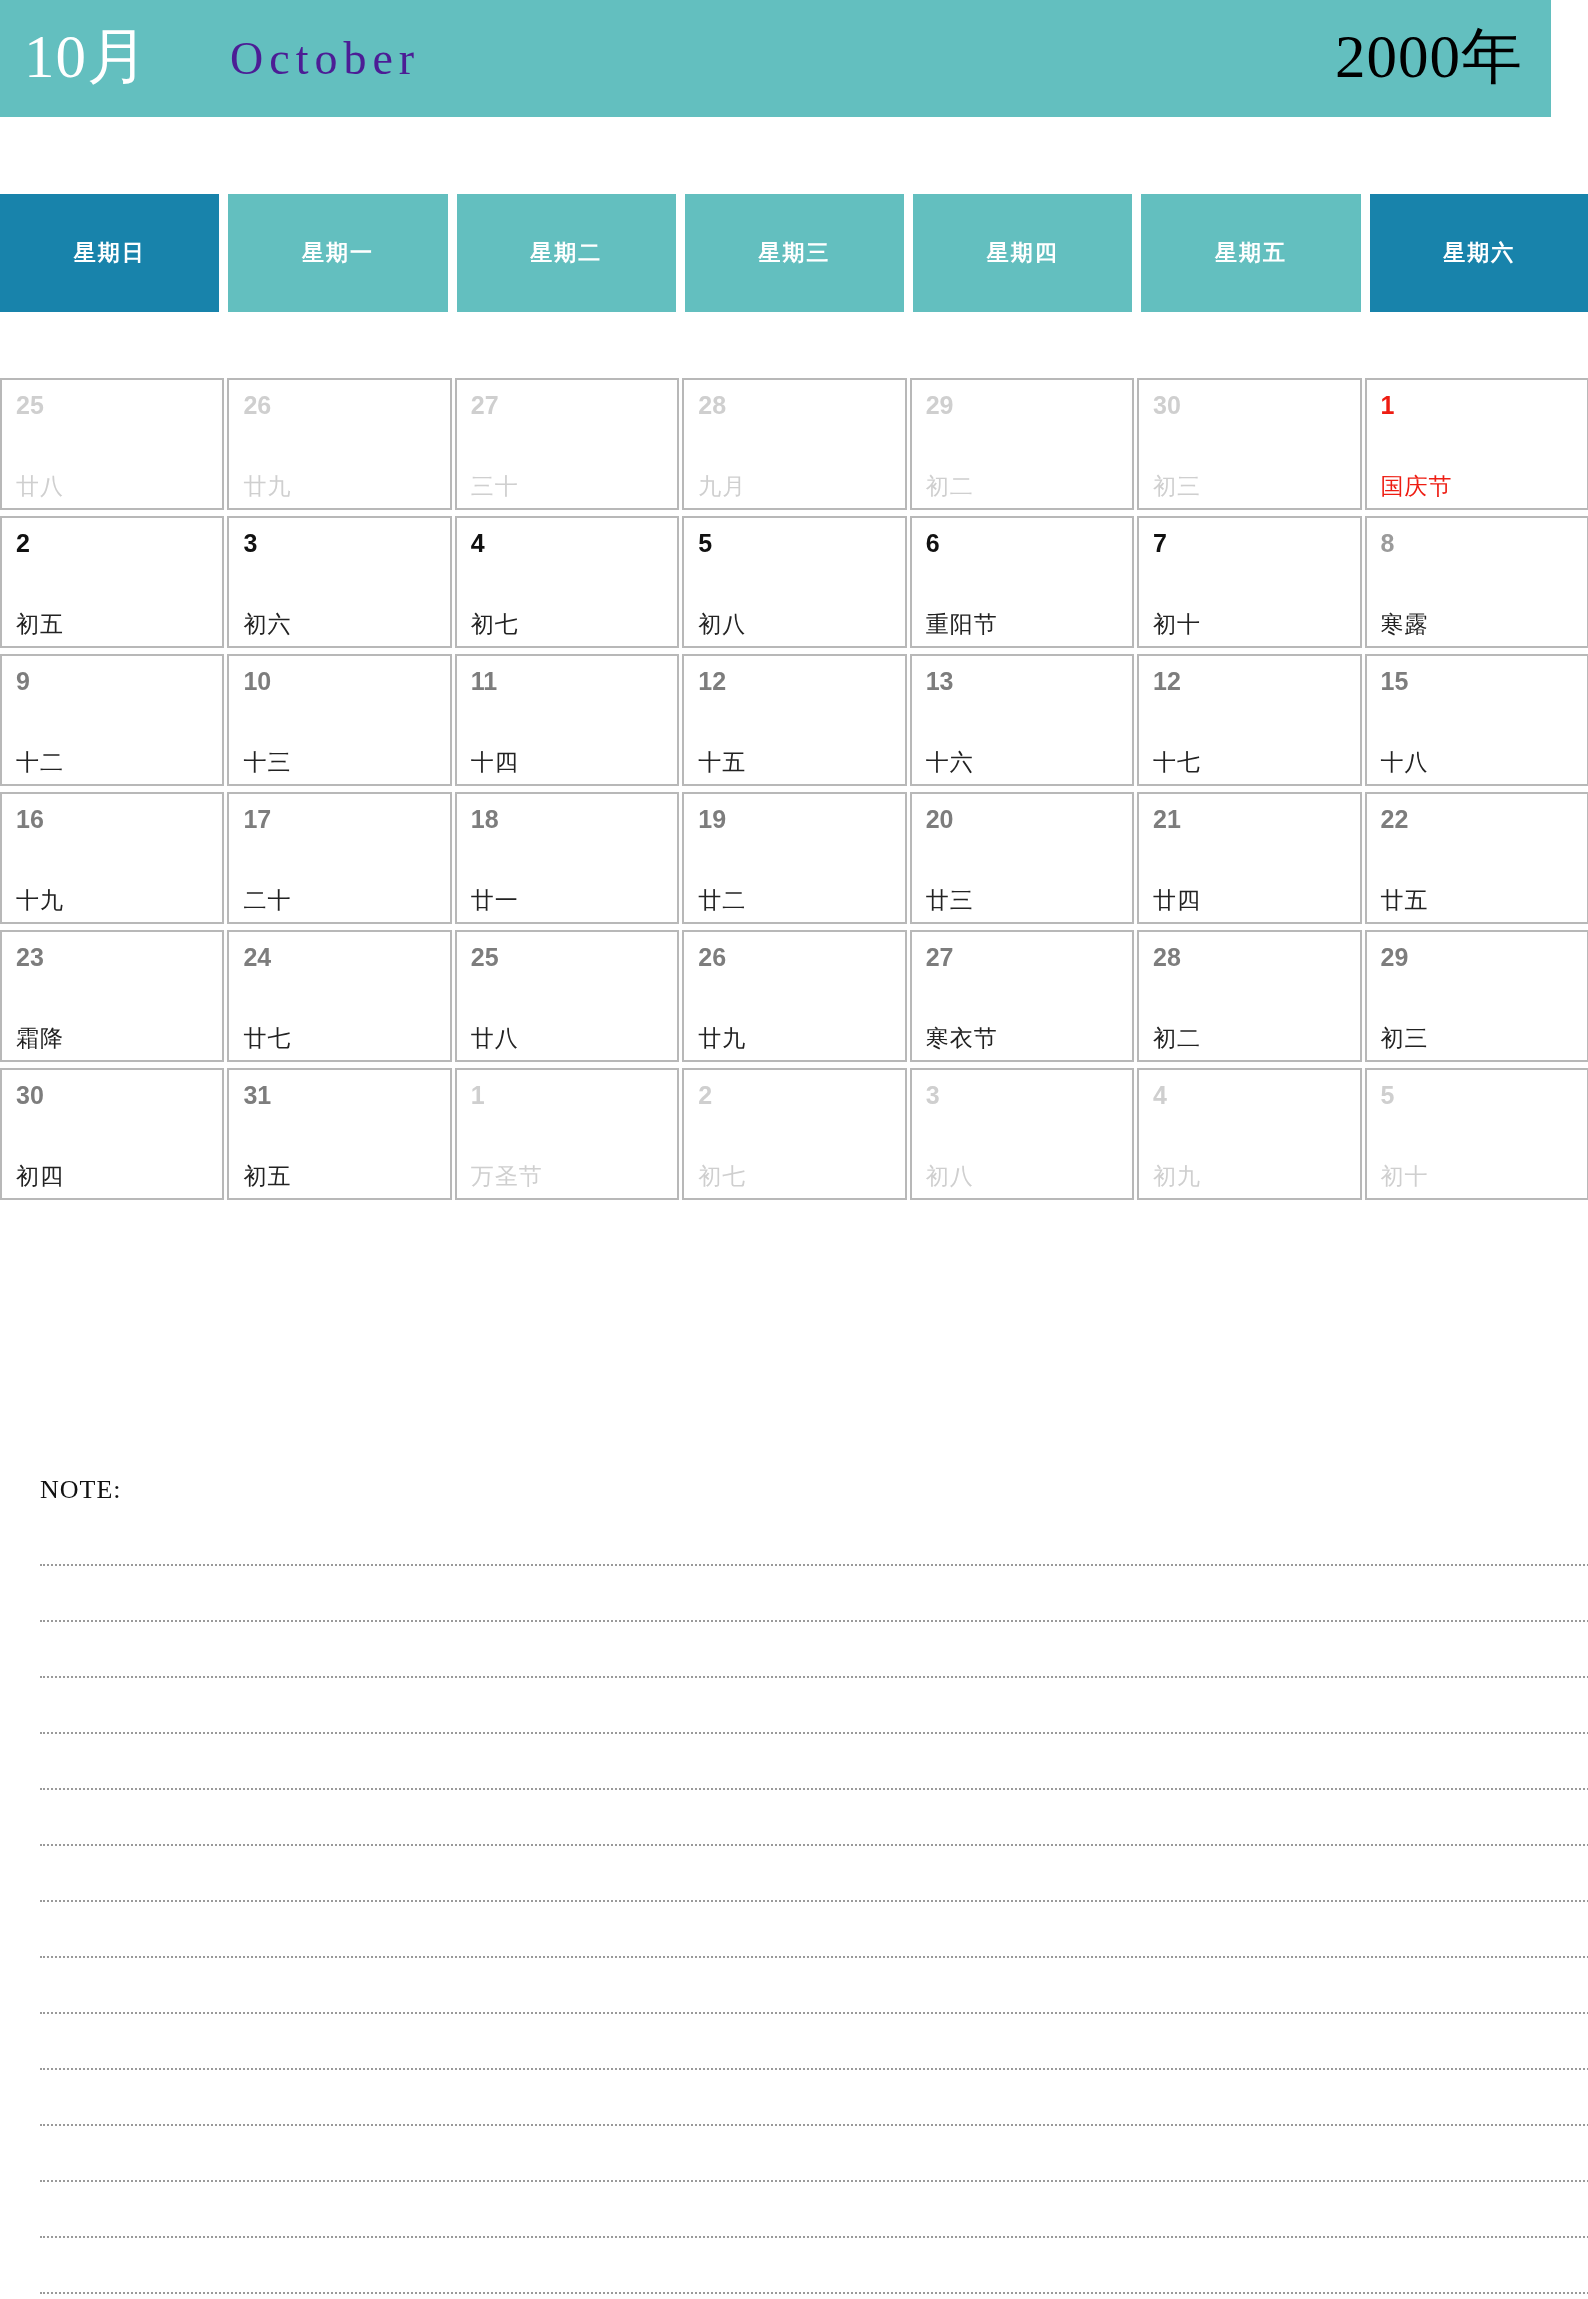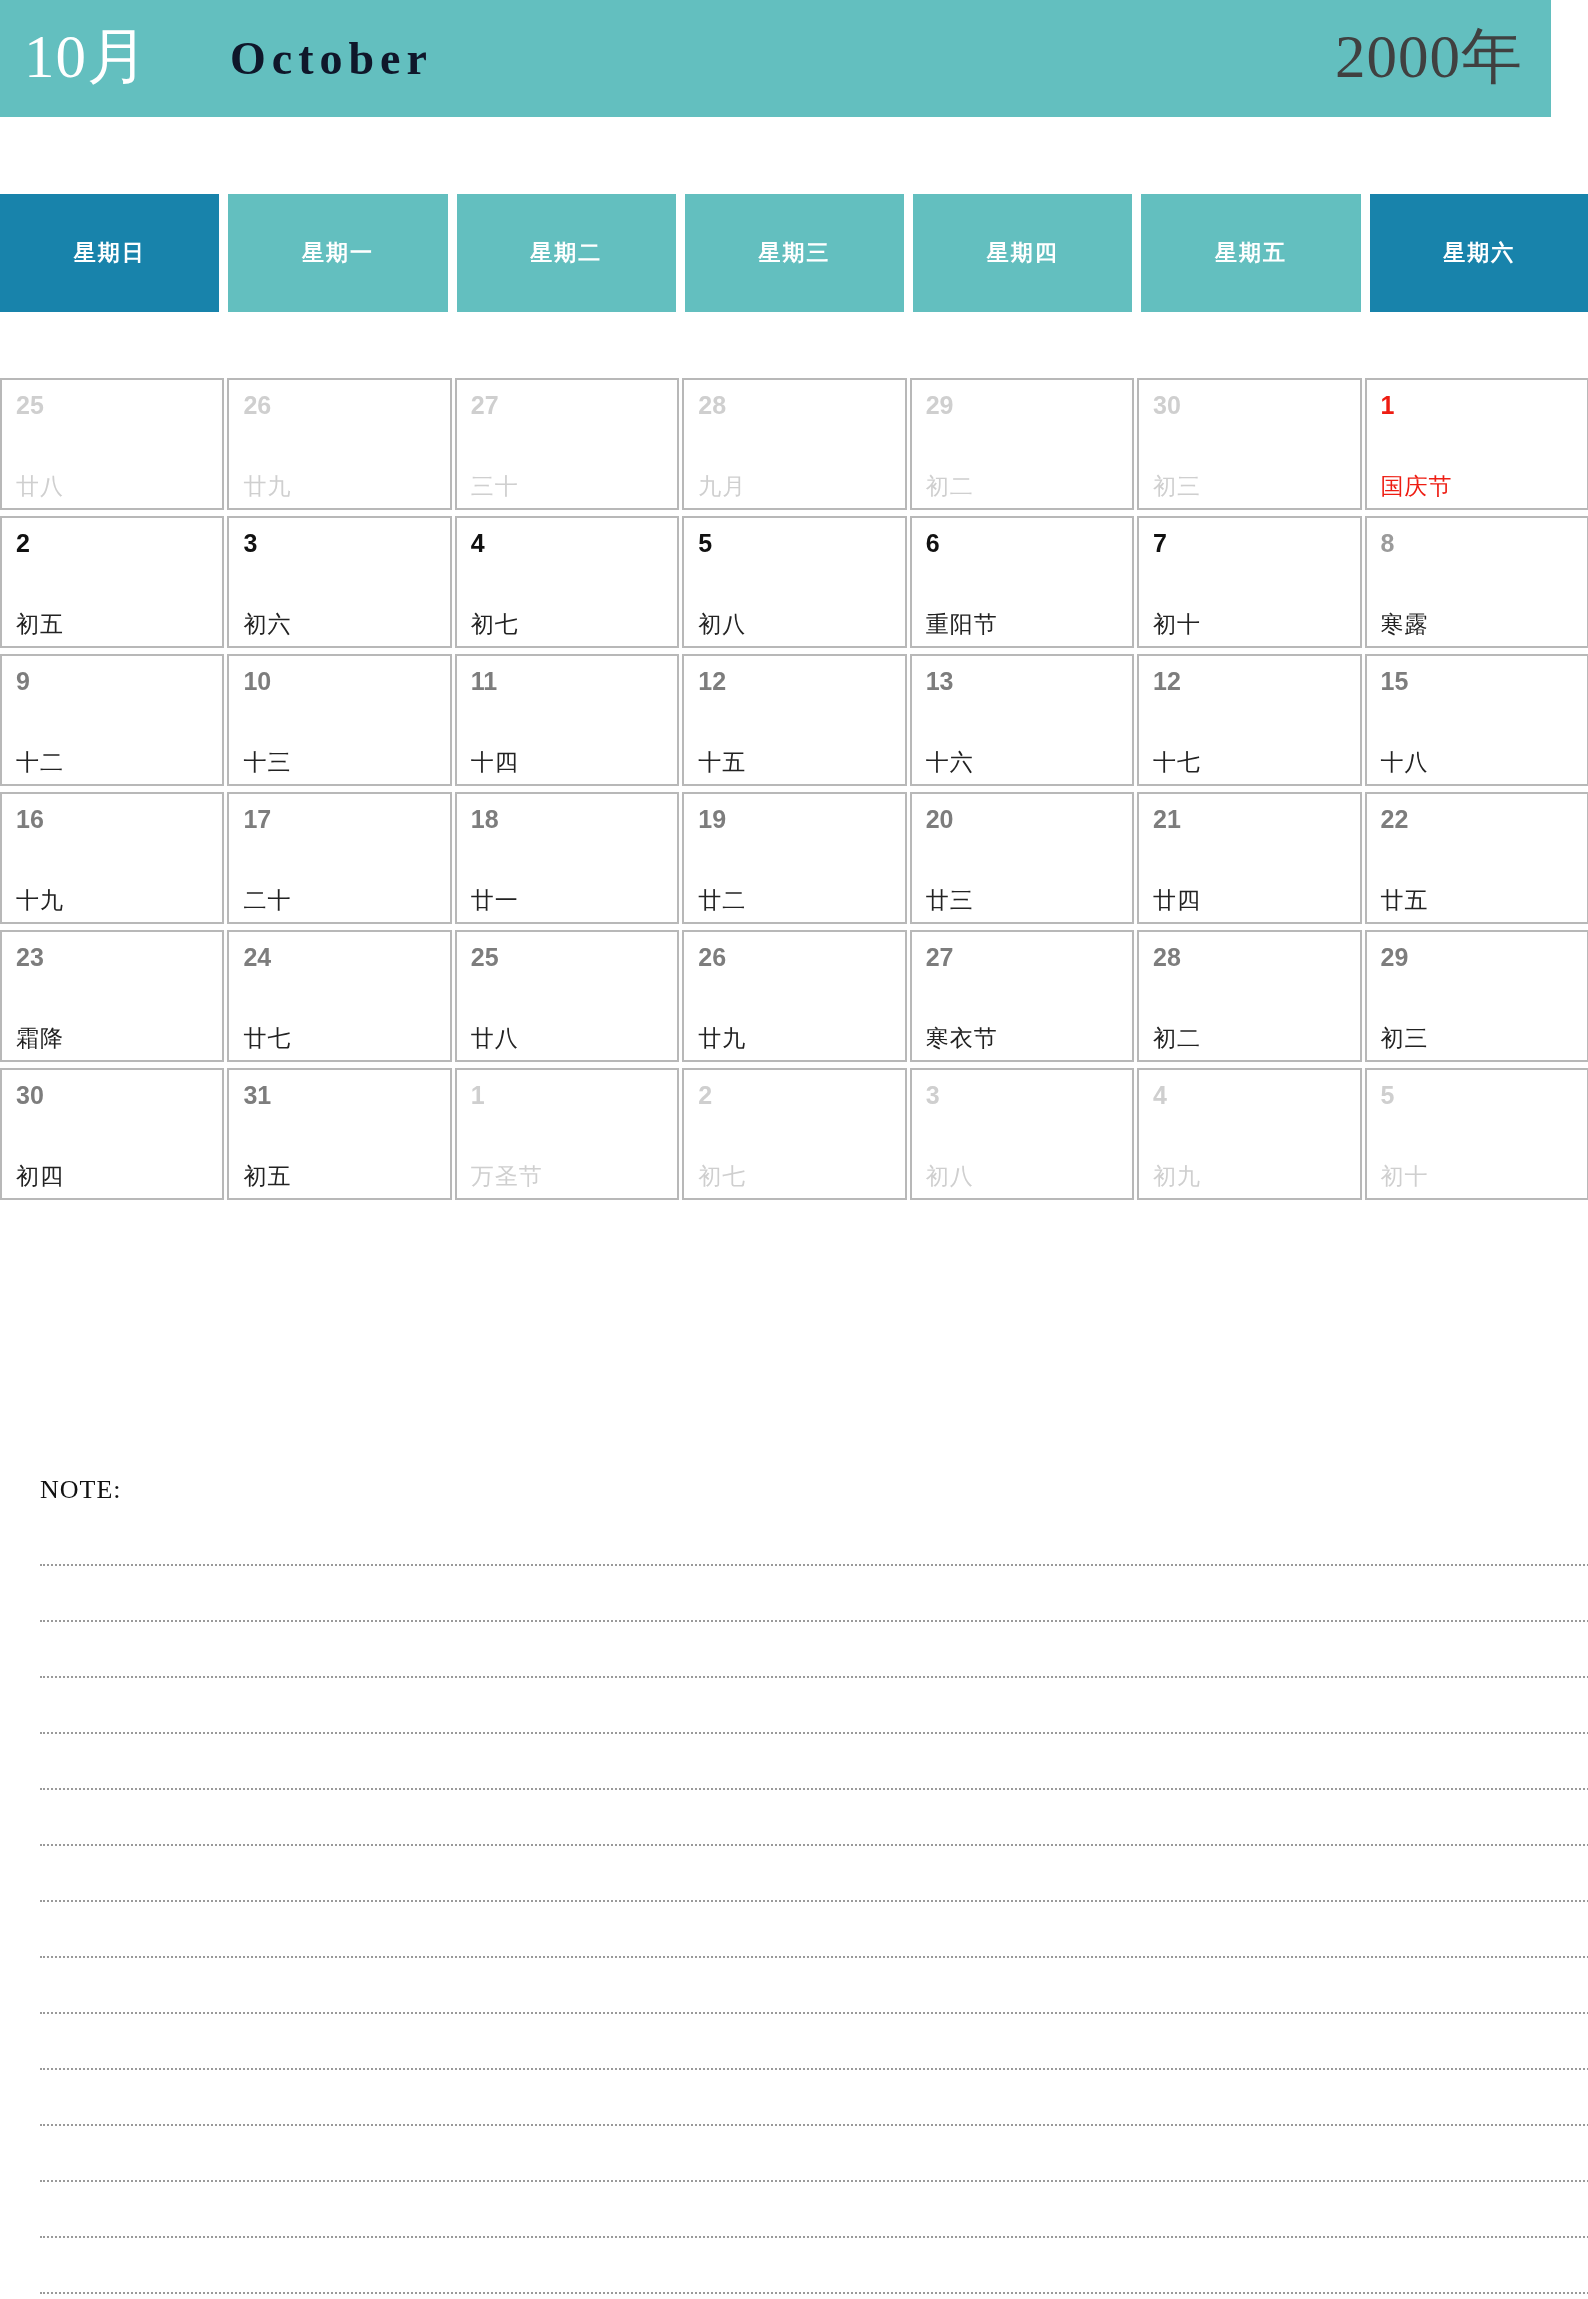--- a/index.html
+++ b/index.html
@@ -33,31 +33,30 @@
     line-height: 61px;
     color: #ffffff;
     font-family: "Liberation Serif", serif;
     letter-spacing: 1px;
   }
   #header .month-en {
     position: absolute;
     left: 230px; top: 36px;
     font-size: 46px;
     line-height: 46px;
-    color: #0f172a;
+    color: #4c1d95;
     font-family: "Liberation Serif", serif;
     letter-spacing: 6px;
-    font-weight: bold;
   }
   #header .year {
     position: absolute;
     right: 28px; top: 26px;
     font-size: 61px;
     line-height: 61px;
-    color: #404040;
+    color: #000000;
     font-family: "Liberation Serif", serif;
     letter-spacing: 1px;
   }
 
   
   #weekdays {
     position: absolute;
     left: 0; top: 194px;
     width: 1589px;
     height: 103px;

